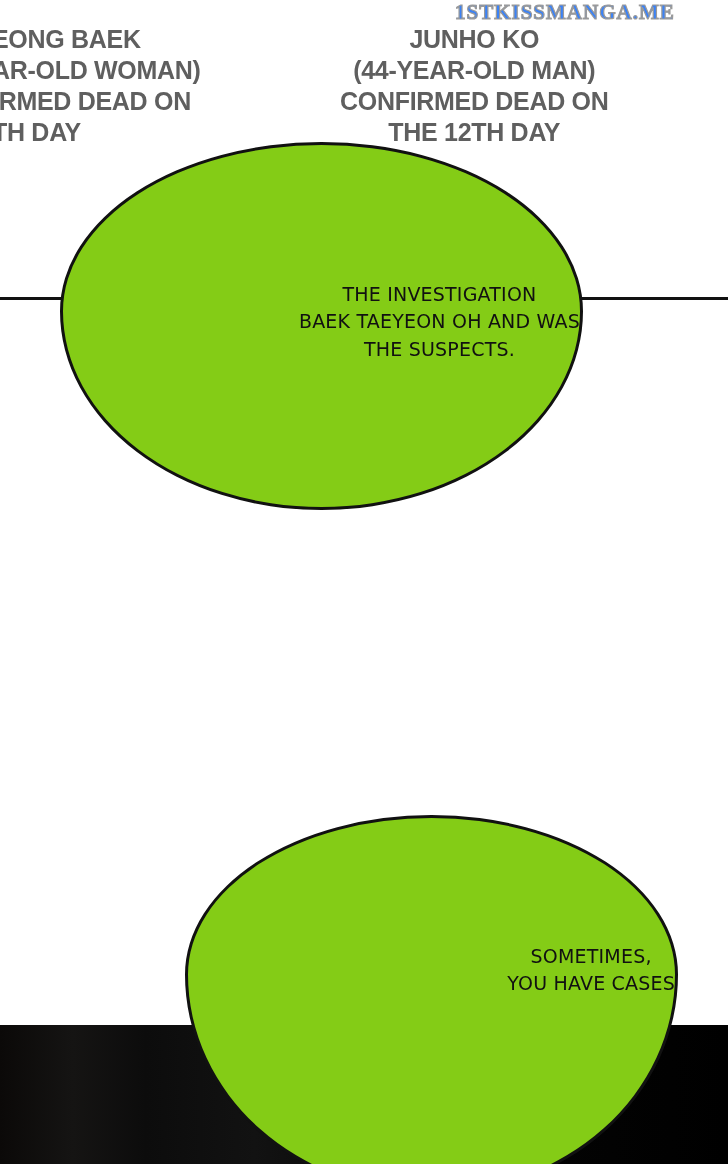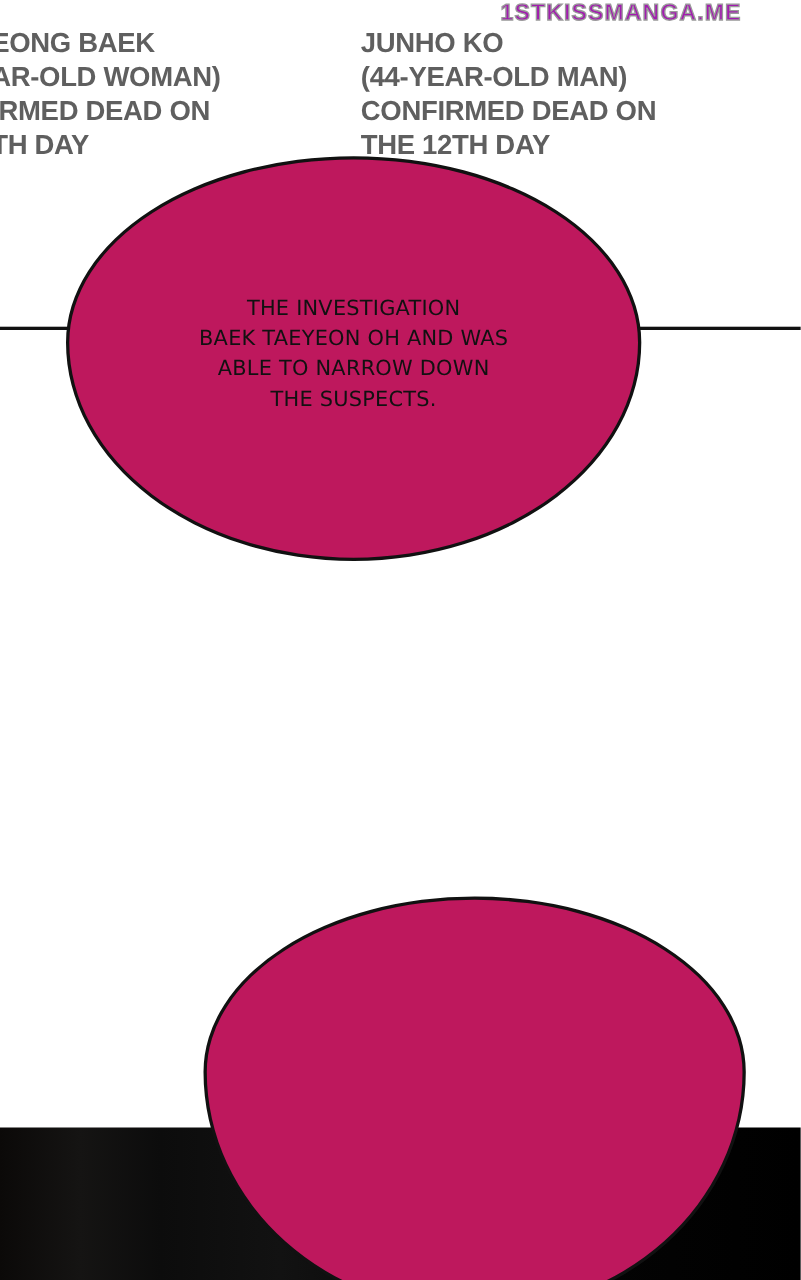--- a/index.html
+++ b/index.html
@@ -1,23 +1,23 @@
 <!DOCTYPE html>
 <html><head>
 <meta charset="utf-8">
 <style>
   html, body { margin:0; padding:0; }
   body { width:728px; height:1164px; position:relative; overflow:hidden; background:#ffffff; font-family:"DejaVu Sans", sans-serif; }
   .caption { position:absolute; color:#5f5f5f; font-family:"Liberation Sans", sans-serif; font-weight:bold; font-size:25px; line-height:31px; letter-spacing:-0.3px; text-shadow:0 0 4px rgba(255,255,255,0.9); white-space:nowrap; }
   .caption-left { left:-8px; top:24px; }
-  .caption-right { left:328px; top:24px; }
-  .watermark { position:absolute; left:455px; top:0px; font-family:Liberation Sans, sans-serif; font-weight:bold; font-size:21px; color:#a21caf; -webkit-text-stroke:1.2px #9a9a9a; letter-spacing:1px; white-space:nowrap; }
+  .caption-right { left:340px; top:24px;text-align:center; }
+  .watermark { position:absolute; left:455px; top:0px; font-family:Liberation Serif, serif; font-weight:bold; font-size:21px; color:#3b82f6; -webkit-text-stroke:1.2px #9a9a9a; letter-spacing:1px; white-space:nowrap; }
   .hline { position:absolute; left:0; width:728px; top:297px; height:3px; background:#111; }
   .dark-panel { position:absolute; left:0; top:1025px; width:728px; height:139px; background:linear-gradient(90deg,#0b0908 0%,#151413 10%,#0c0c0c 20%,#121212 35%,#050505 60%,#000 100%); }
-  .bubble { position:absolute; background:#be185d; border:3px solid #111; box-sizing:border-box; display:flex; align-items:center; justify-content:center; }
+  .bubble { position:absolute; background:#84cc16; border:3px solid #111; box-sizing:border-box; display:flex; align-items:center; justify-content:flex-end; }
   .bubble-1 { left:60px; top:142px; width:523px; height:368px; border-radius:50% 50% 50% 50% / 46% 46% 54% 54%; padding-top:10px; }
   .bubble-2 { left:185px; top:815px; width:493px; height:380px; border-radius:50% 50% 50% 50% / 42% 42% 58% 58%; padding-bottom:70px; }
   .bubble-text { text-align:center; font-family:"DejaVu Sans", sans-serif; font-size:19px; line-height:27.5px; color:#111; letter-spacing:0.2px; white-space:nowrap; }
   .bubble-1 .bubble-text { margin-top:-18px; }
   .line { display:block; }
 </style>
 </head>
 <body>
 
 <div class="watermark">1STKISSMANGA.ME</div>
@@ -37,21 +37,22 @@
 </div>
 
 <div class="hline"></div>
 
 <div class="dark-panel"></div>
 
 <div class="bubble bubble-1">
   <div class="bubble-text">
     <span class="line">THE INVESTIGATION</span>
     <span class="line">BAEK TAEYEON OH AND WAS</span>
-    <span class="line">ABLE TO NARROW DOWN</span>
     <span class="line">THE SUSPECTS.</span>
   </div>
 </div>
 
 <div class="bubble bubble-2">
   <div class="bubble-text">
+    <span class="line">SOMETIMES,</span>
+    <span class="line">YOU HAVE CASES</span>
   </div>
 </div>
 
 </body></html>

